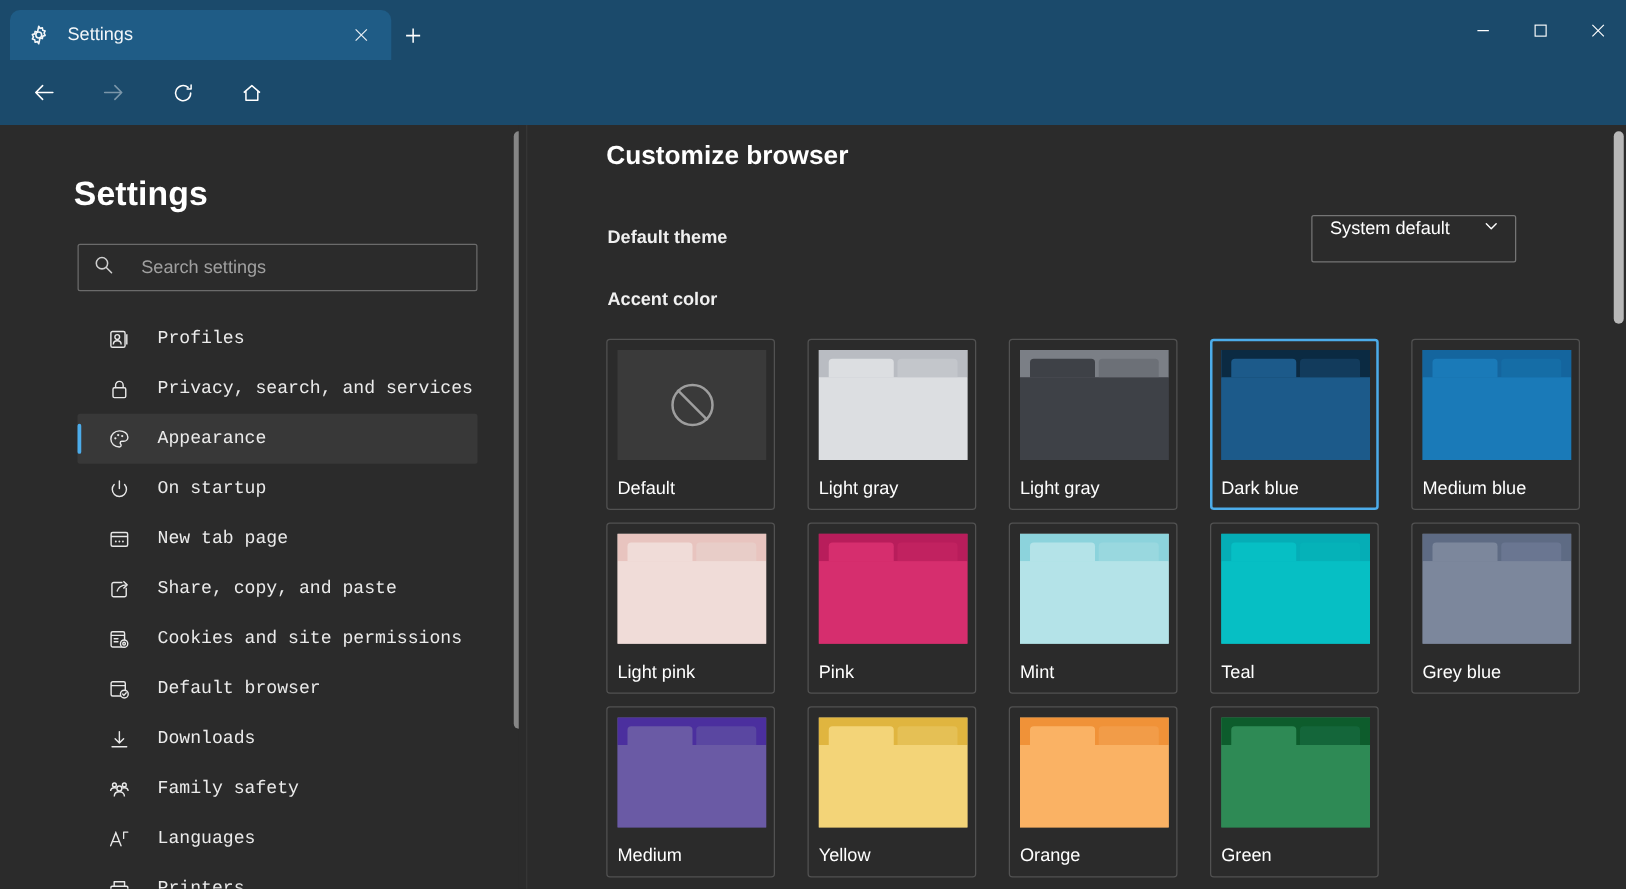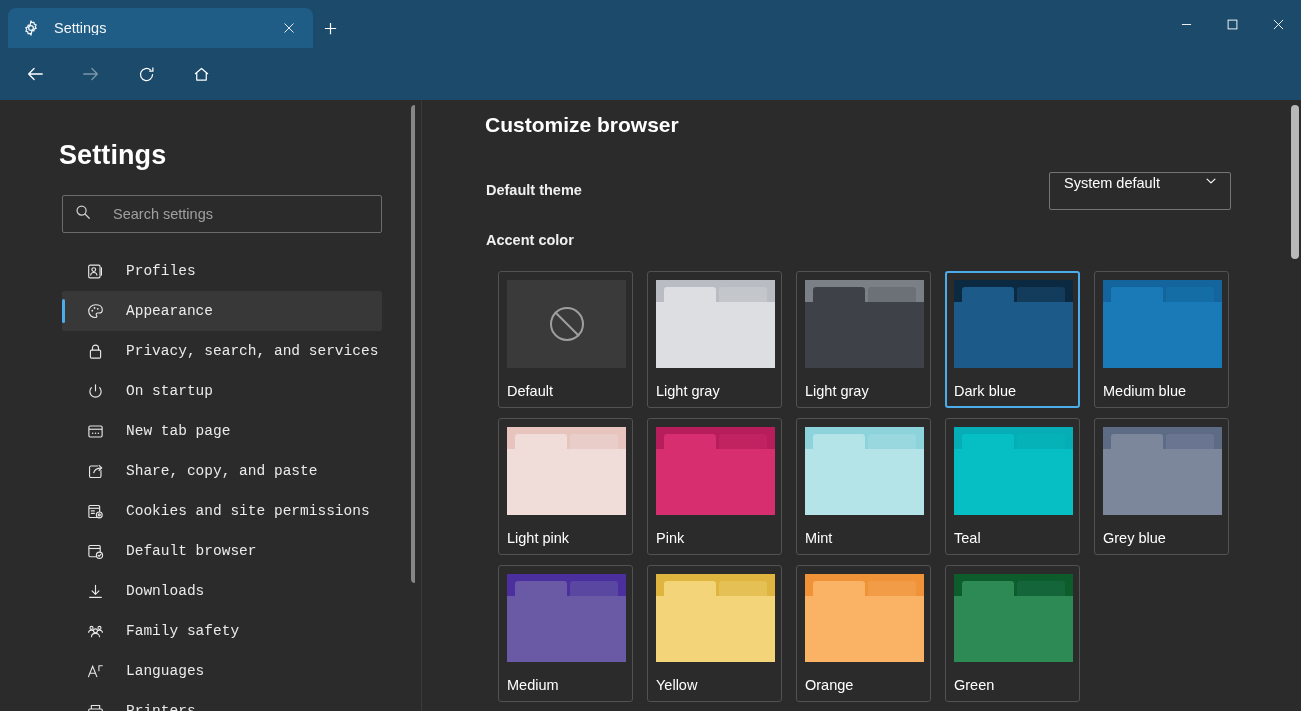--- a/index.html
+++ b/index.html
@@ -175,33 +175,33 @@
     font-size: 21px; font-weight: 600; color: #ffffff;
   }
   .section-label {
     position: absolute; left: 64px;
     font-size: 14.5px; font-weight: 700; color: #f0f0f0;
   }
   .label-theme { top: 82px; }
   .label-accent { top: 132px; }
 
   .theme-select {
-    position: absolute; left: 627px; top: 72px; width: 182px; height: 38px;
+    position: absolute; left: 627px; top: 72px; width: 164px; height: 38px;
     border: 1px solid #757575; border-radius: 2px; background: #2b2b2b;
     display: flex; align-items: center; padding: 0 12px 16px 14px; cursor: pointer;
   }
   .theme-select-value { flex: 1 1 auto; color: #ffffff; font-size: 14.5px; }
 
   
   .swatch-grid {
-    position: absolute; left: 76px; top: 171px;
+    position: absolute; left: 63px; top: 171px;
     display: grid;
     grid-template-columns: repeat(5, 145px);
     grid-auto-rows: 147px;
-    gap: 0 4px;
+    gap: 0 16px;
   }
   .swatch {
     width: 135px; height: 137px;
     border: 1px solid #525252; border-radius: 3px;
     background: #2b2b2b; cursor: pointer;
     padding: 8px 8px 0 8px;
     position: relative;
   }
   .swatch.selected {
     border: 2px solid #4cacea; padding: 7px 7px 0 7px;
@@ -408,40 +408,40 @@
           <svg viewBox="0 0 18 18" width="17" height="17" stroke="#e8e8e8" stroke-width="1.2" fill="none">
             <rect x="1.8" y="2.3" width="12" height="13.4" rx="1.4"></rect>
             <circle cx="7.2" cy="7" r="2"></circle>
             <path d="M3.9 13.3c0-2 1.5-3.2 3.3-3.2s3.3 1.2 3.3 3.2"></path>
             <path d="M15.3 4.6v8.8"></path>
           </svg>
         </span>
         <span class="navlabel">Profiles</span>
       </div>
 
+      <div class="navitem">
+        <span class="navicon">
+          <svg viewBox="0 0 18 18" width="17" height="17" stroke="#e8e8e8" stroke-width="1.2" fill="none" stroke-linejoin="round">
+            <rect x="3.6" y="7.6" width="10.8" height="8.4" rx="1.2"></rect>
+            <path d="M5.8 7.6V5.4a3.2 3.2 0 0 1 6.4 0v2.2"></path>
+          </svg>
+        </span>
+        <span class="navlabel">Privacy, search, and services</span>
+      </div>
+
       <div class="navitem selected">
         <span class="navicon">
           <svg viewBox="0 0 18 18" width="17" height="17" stroke="#e8e8e8" stroke-width="1.2" fill="none">
             <path d="M9 1.8c-4 0-7.2 3-7.2 6.8 0 3.9 3.2 6.8 7.2 6.8.9 0 1.5-.6 1.5-1.4 0-.4-.2-.7-.4-1-.3-.3-.4-.6-.4-1 0-.8.6-1.4 1.4-1.4h1.6c2 0 3.5-1.5 3.5-3.5 0-3.2-3.1-5.3-7.2-5.3z"></path>
             <circle cx="5.6" cy="8.1" r=".95" fill="#e8e8e8" stroke="none"></circle>
             <circle cx="8" cy="5.3" r=".95" fill="#e8e8e8" stroke="none"></circle>
             <circle cx="11.4" cy="6.2" r=".95" fill="#e8e8e8" stroke="none"></circle>
           </svg>
         </span>
         <span class="navlabel">Appearance</span>
-      </div>
-
-      <div class="navitem">
-        <span class="navicon">
-          <svg viewBox="0 0 18 18" width="17" height="17" stroke="#e8e8e8" stroke-width="1.2" fill="none" stroke-linejoin="round">
-            <rect x="3.6" y="7.6" width="10.8" height="8.4" rx="1.2"></rect>
-            <path d="M5.8 7.6V5.4a3.2 3.2 0 0 1 6.4 0v2.2"></path>
-          </svg>
-        </span>
-        <span class="navlabel">Privacy, search, and services</span>
       </div>
 
       <div class="navitem">
         <span class="navicon">
           <svg viewBox="0 0 18 18" width="17" height="17" stroke="#e8e8e8" stroke-width="1.2" fill="none" stroke-linecap="round">
             <path d="M4.6 4.9a6 6 0 1 0 8.8 0"></path>
               <path d="M9 1.8v6.5"></path>
           </svg>
         </span>
         <span class="navlabel">On startup</span>

